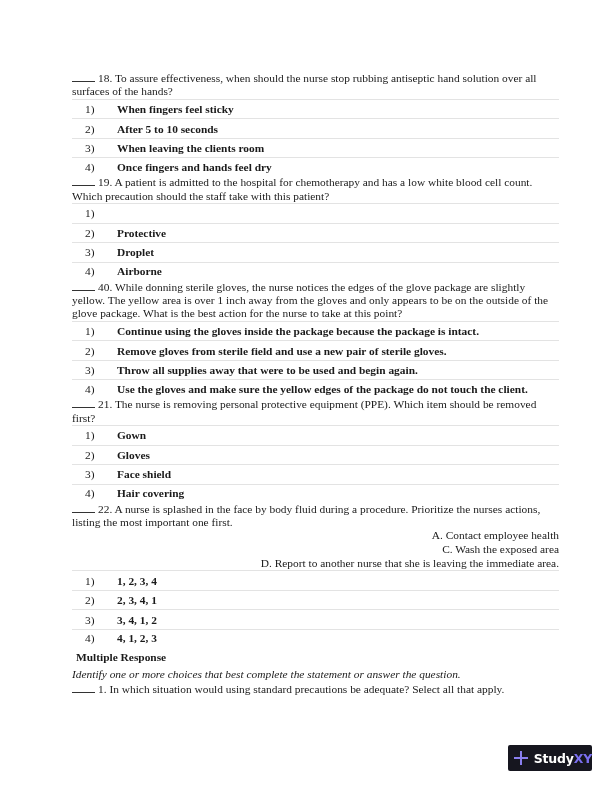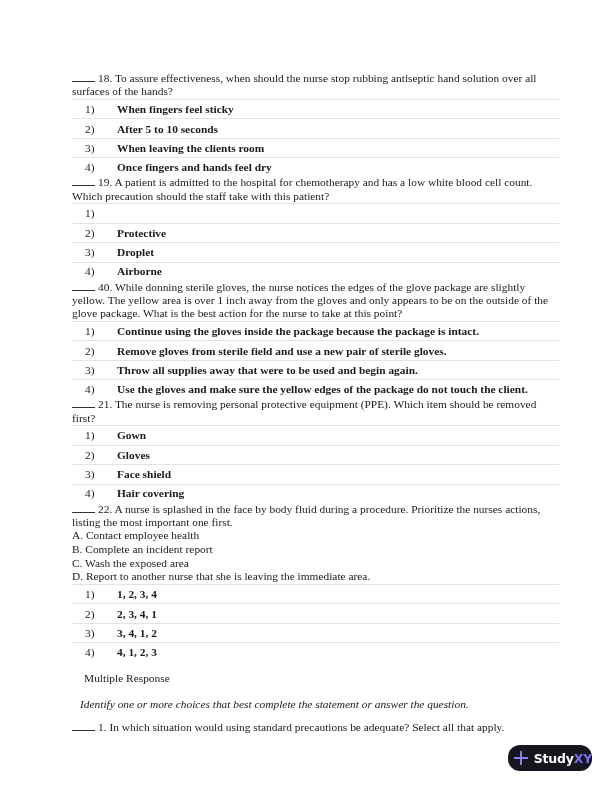--- a/index.html
+++ b/index.html
@@ -12,26 +12,26 @@
     .qtext { line-height: 13.4px; margin: 0; }
     .blank { display: inline-block; width: 23px; border-bottom: 1px solid #333; height: 10px; vertical-align: baseline; margin-right: 3px; }
     .choices { margin: 0; padding: 0; list-style: none; }
     .choice {
       display: flex; align-items: center; height: 19.5px;
       border-top: 1px solid #e3e3e3; box-sizing: border-box;
     }
     .choice .num { width: 45px; padding-left: 13px; box-sizing: border-box; }
     .choice .txt { flex: 1; font-weight: bold; }
     .choices .choice:last-child { height: 18px; }
-    .option-line { line-height: 13.6px; margin: 0; }
-    .section-title { font-weight: normal; line-height: 13.6px; margin: 12px; }
-    .instructions { font-style: italic; line-height: 13.6px; margin: 8px; }
+    .option-line { line-height: 13.6px; margin: 0; text-align: right; }
+    .section-title { font-weight: bold; line-height: 13.6px; margin: 4px; }
+    .instructions { font-style: italic; line-height: 13.6px; margin: 0; }
     .badge {
       position: absolute; left: 508px; top: 745px; width: 84px; height: 26px;
-      background: #16161f; border-radius: 12px; display: flex; align-items: center;
+      background: #16161f; border-radius: 2px; display: flex; align-items: center;
       box-sizing: border-box; padding-left: 6px;
       font-family: "DejaVu Sans", "Liberation Sans", sans-serif;
     }
     .badge .plus { width: 14px; height: 14px; position: relative; margin-right: 6px; }
     .badge .plus::before, .badge .plus::after { content: ""; position: absolute; background: #8a7ff0; }
     .badge .plus::before { left: 6px; top: 0; width: 2px; height: 14px; }
     .badge .plus::after { left: 0; top: 6px; width: 14px; height: 2px; }
     .badge .brand { font-weight: bold; font-size: 12.5px; color: #ffffff; letter-spacing: -0.2px; }
     .badge .brand .accent { color: #7b6ff0; }
   </style>
@@ -123,21 +123,20 @@
       <li class="choice">
           <span class="num">4)</span>
           <span class="txt">Hair covering</span>
         </li>
     </ul>
   </div>
 
   <div>
     <p class="qtext"><span class="blank"></span><span>22.</span> <span>A nurse is splashed in the face by body fluid during a procedure. Prioritize the nurses actions, listing the most important one first.</span></p>
     <p class="option-line">A. Contact employee health</p>
-    <p class="option-line">B. Complete an incident report</p>
     <p class="option-line">C. Wash the exposed area</p>
     <p class="option-line">D. Report to another nurse that she is leaving the immediate area.</p>
     <ul class="choices">
       <li class="choice">
           <span class="num">1)</span>
           <span class="txt">1, 2, 3, 4</span>
         </li>
       <li class="choice">
           <span class="num">2)</span>
           <span class="txt">2, 3, 4, 1</span>

